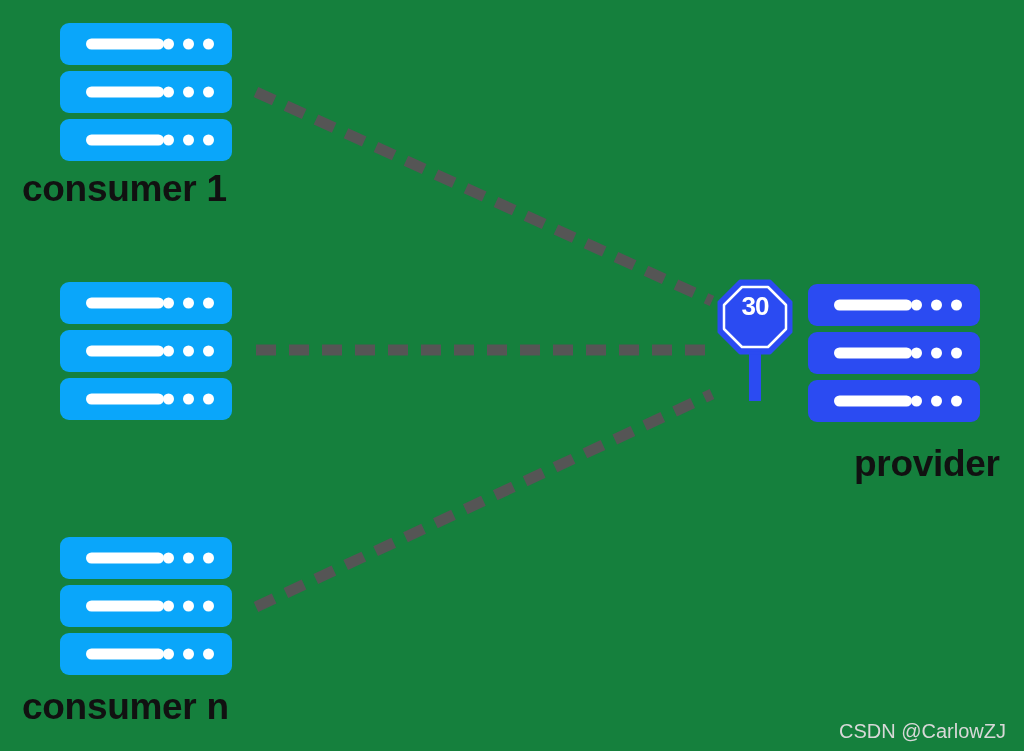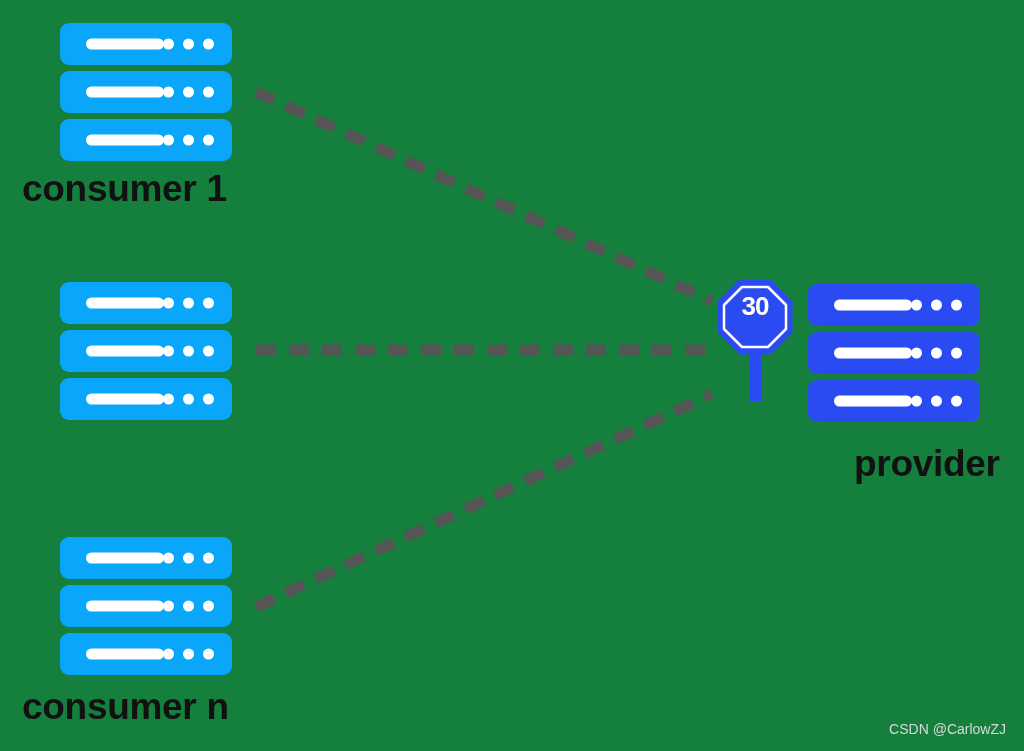--- a/index.html
+++ b/index.html
@@ -106,22 +106,22 @@
     font-size: 26px;
     font-weight: bold;
     color: #ffffff;
     letter-spacing: -1px;
   }
 
   
   .watermark {
     position: absolute;
     right: 18px;
-    bottom: 14px;
-    font-size: 14px;
+    bottom: 8px;
+    font-size: 20px;
     color: #d8d8d8;
     white-space: nowrap;
     text-align: right;
   }
 </style>
 </head>
 <body>
 
 <div id="canvas">
 

